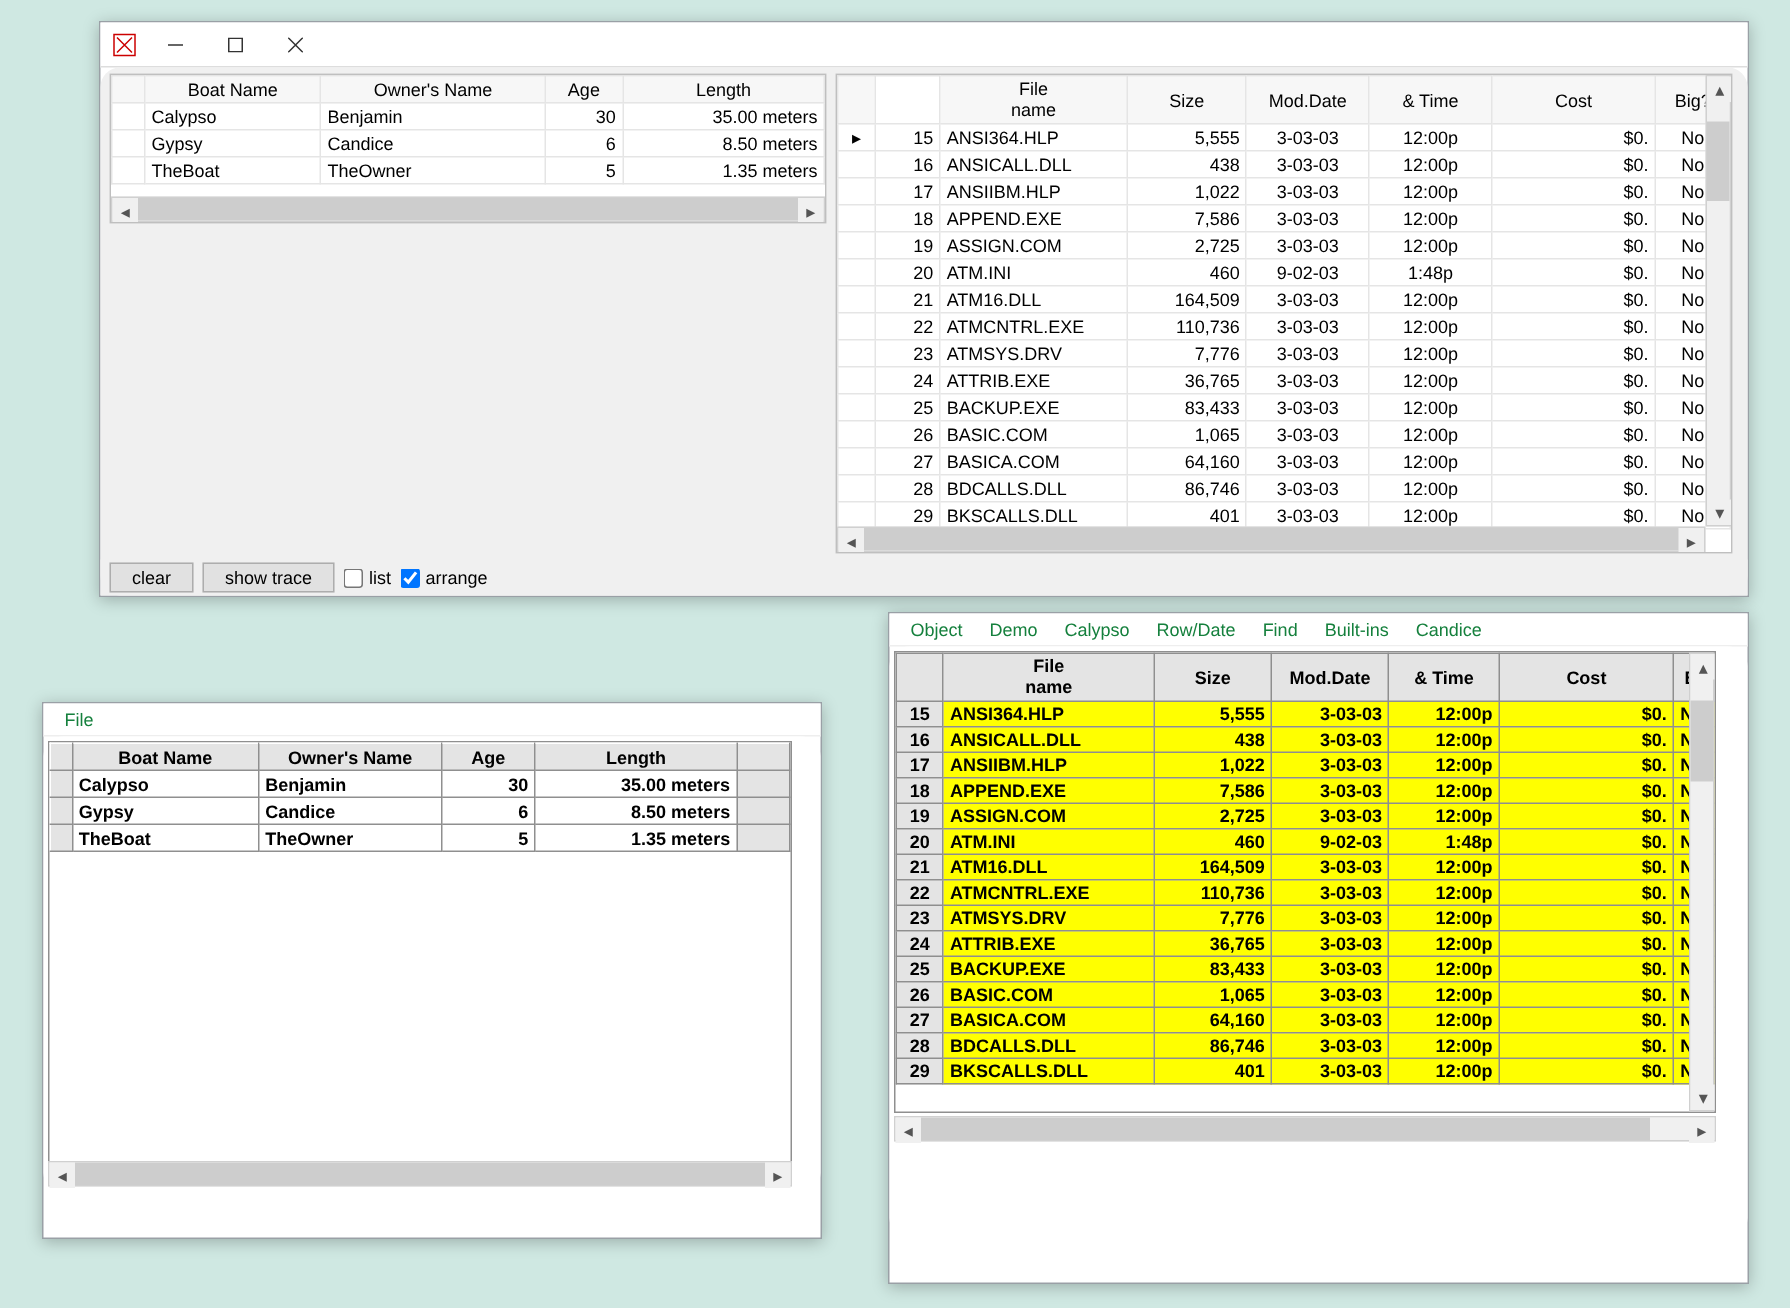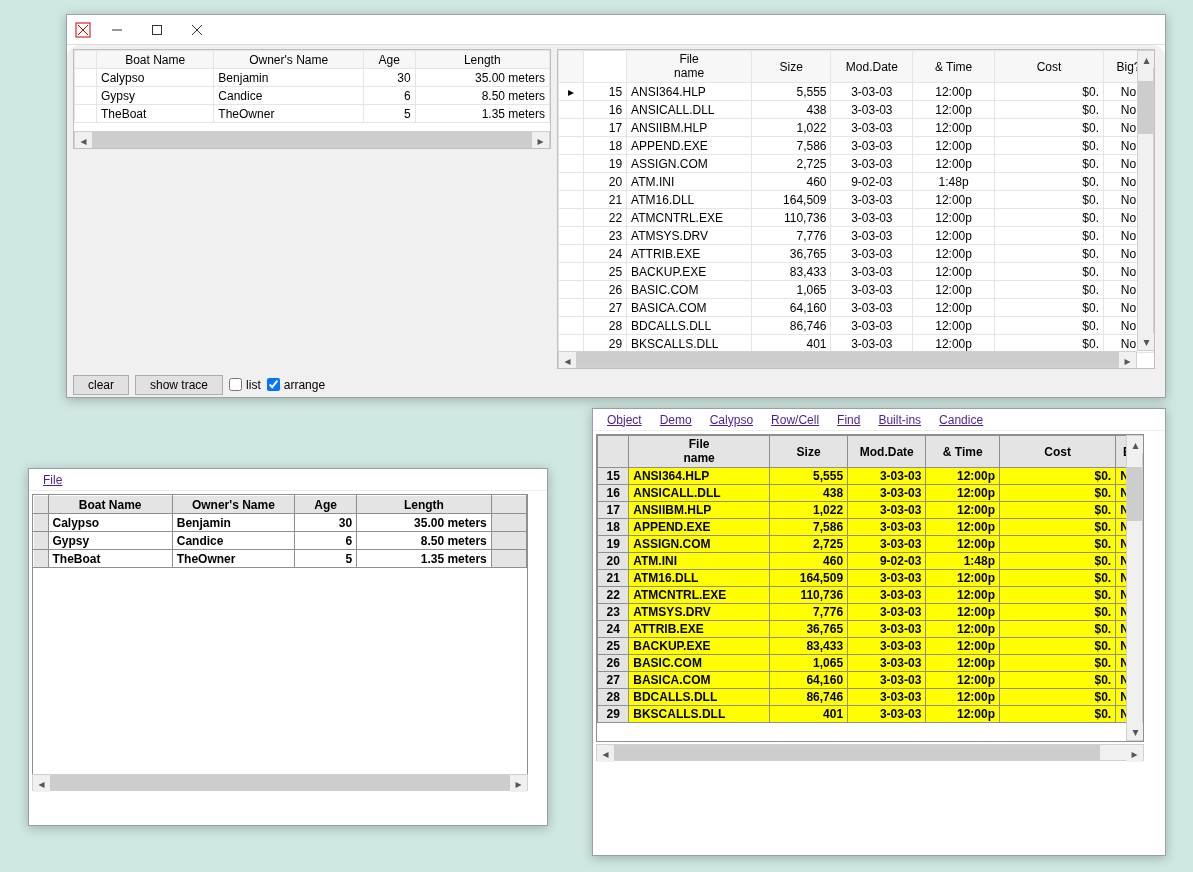--- a/index.html
+++ b/index.html
@@ -51,21 +51,21 @@
 }
 .menubar {
   height: 22px;
   display: flex;
   align-items: center;
   padding: 0 6px;
   gap: 2px;
   background: #fff;
   border-bottom: 1px solid #eee;
 }
-.menubar .menu-item { padding: 2px 8px; color: #4c1d95; text-decoration: underline; }
+.menubar .menu-item { padding: 2px 8px; color: #15803d; }
 
 .client {
   background: #f0f0f0;
   width: 100%;
   height: calc(100% - 30px);
   position: relative;
   border-radius: 13px;
 }
 .client.has-menu { height: calc(100% - 52px); }
 
@@ -194,21 +194,21 @@
   gap: 6px;
   padding: 0 6px;
 }
 .toolbar button {
   height: 20px;
   padding: 0 14px;
   background: #e1e1e1;
   border: 1px solid #adadad;
   font-size: 12px;
 }
-.toolbar label { display: flex; gap: 4px; }
+.toolbar label { display: flex; align-items: center; gap: 4px; }
 .toolbar input[type=checkbox] { width: 13px; height: 13px; }
 
 svg { display: block; }
 </style>
 </head>
 <body>
 
 <div class="window" style="left:66px; top:14px; width:1100px; height:384px;">
   <div class="titlebar">
     <span class="icon">
@@ -532,21 +532,21 @@
       <div class="sb-btn">▸</div>
     </div>
   </div>
 </div>
 
 <div class="window" style="left:592px; top:408px; width:574px; height:448px;">
   <div class="menubar" id="w3-menu">
       <span class="menu-item">Object</span>
       <span class="menu-item">Demo</span>
       <span class="menu-item">Calypso</span>
-      <span class="menu-item">Row/Cell</span>
+      <span class="menu-item">Row/Date</span>
       <span class="menu-item">Find</span>
       <span class="menu-item">Built-ins</span>
       <span class="menu-item">Candice</span>
     </div>
   <div class="client has-menu" style="background:#fff;">
     <div class="ygrid" style="left:3px; top:3px; width:548px; height:308px;">
       <table>
         <thead>
             <tr>
           <th class="rhead" style="height:32px"></th>

